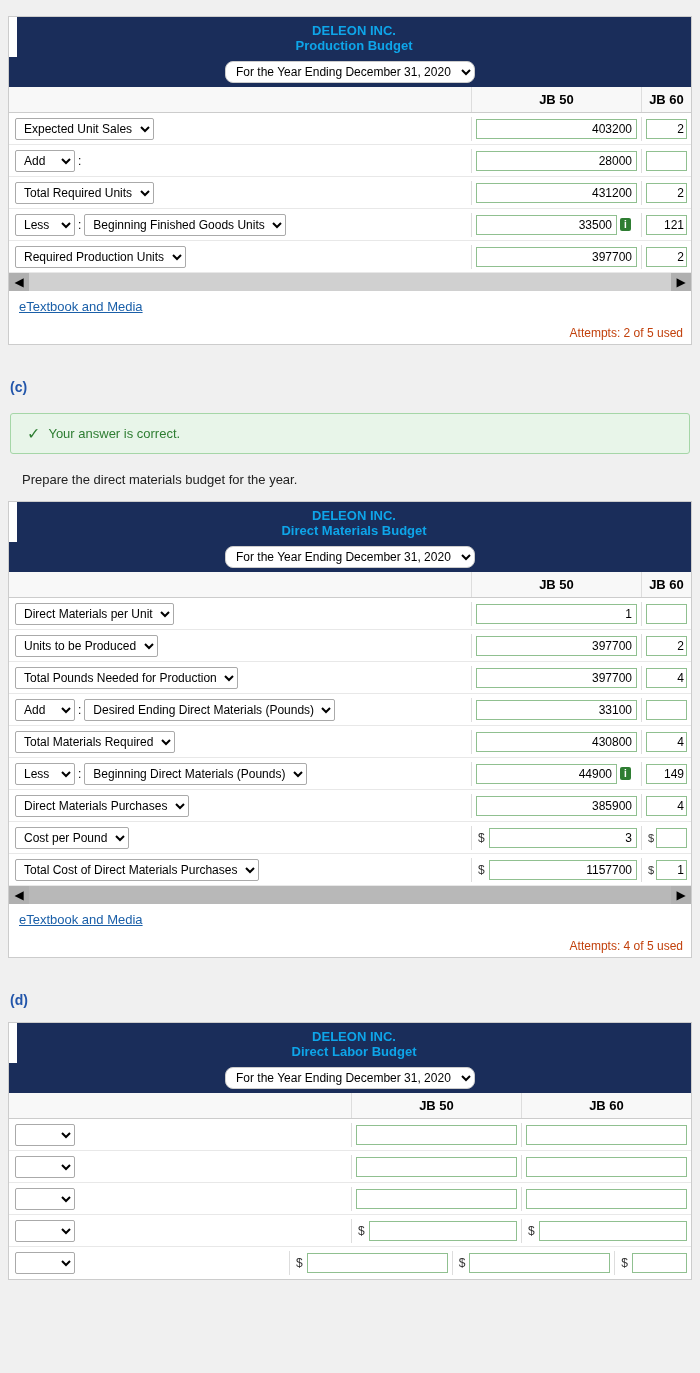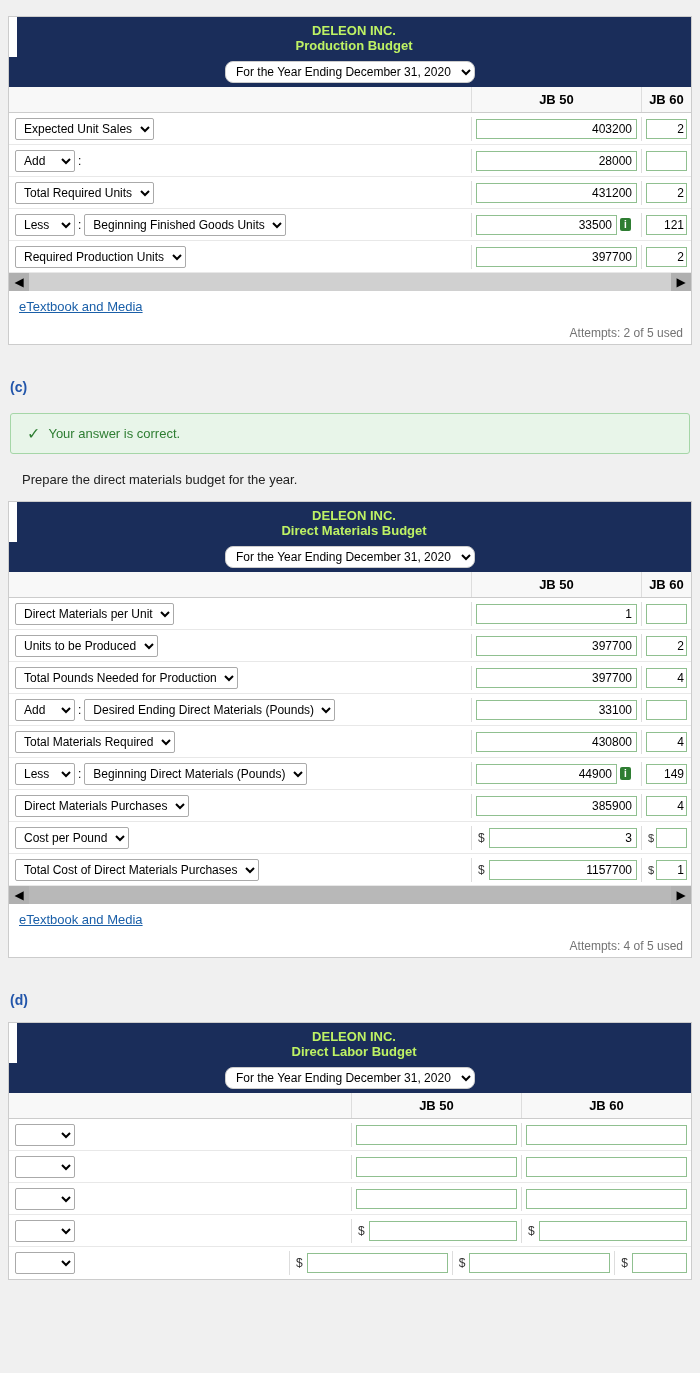--- a/index.html
+++ b/index.html
@@ -9,21 +9,21 @@
     .section-label { color: #2255aa; font-weight: bold; padding: 8px 10px; font-size: 14px; }
 
     .correct-banner { background: #e8f5e9; border: 1px solid #a5d6a7; padding: 10px 16px; margin: 10px 10px; display: flex; align-items: center; gap: 8px; color: #2e7d32; font-size: 13px; border-radius: 3px; }
     .check-icon { color: #2e7d32; font-size: 16px; }
 
     .instruction { padding: 8px 10px 8px 10px; font-size: 13px; color: #222; margin-left: 12px; }
     .instruction em { font-style: italic; font-weight: bold; }
 
     .budget-container { margin: 6px 8px; border: 1px solid #ccc; background: #fff; overflow: hidden; }
 
-    .budget-header { background: #1a2d5a; color: #bef264; text-align: center; padding: 6px 4px 4px; margin-left: 8px; }
+    .budget-header { background: #1a2d5a; color: #0ea5e9; text-align: center; padding: 6px 4px 4px; margin-left: 8px; }
     .budget-header .company { font-weight: bold; font-size: 13px; }
     .budget-header .title { font-size: 13px; font-weight: bold; }
 
     .budget-subheader { display: flex; justify-content: center; align-items: center; padding: 4px; background: #1a2d5a; }
     .budget-subheader select, .dropdown-inline { background: #fff; border: 1px solid #ccc; padding: 2px 6px; font-size: 12px; border-radius: 8px; cursor: pointer; }
 
     .col-headers { display: flex; border-bottom: 1px solid #ccc; background: #f8f8f8; }
     .col-headers .spacer { flex: 1; min-width: 280px; }
     .col-header { width: 170px; text-align: center; font-weight: bold; padding: 5px 4px; border-left: 1px solid #ddd; font-size: 13px; }
 
@@ -39,21 +39,21 @@
     .info-badge { background: #2e7d32; color: #fff; font-size: 10px; font-weight: bold; border-radius: 2px; padding: 1px 4px; margin-left: 3px; cursor: pointer; }
 
     .scrollbar-row { background: #d0d0d0; height: 18px; display: flex; align-items: center; position: relative; }
     .scroll-arrow { width: 20px; height: 18px; background: #b0b0b0; display: flex; align-items: center; justify-content: center; cursor: pointer; font-size: 12px; user-select: none; }
     .scroll-track { flex: 1; height: 18px; background: #d0d0d0; }
 
     .etextbook { padding: 8px 10px; font-size: 13px; color: #1a5fa8; text-decoration: underline; cursor: pointer; }
     .row-cell.dollar { gap: 2px; }
 
     
-    .attempts-banner { padding: 4px 8px; text-align: right; font-size: 12px; color: #737373; }
+    .attempts-banner { padding: 4px 8px; text-align: right; font-size: 12px; color: #c2410c; }
 
     .add-less-group { display: flex; align-items: center; gap: 3px; }
     .colon { font-size: 12px; }
 
     
     .col-header-partial { width: 50px; text-align: center; font-weight: bold; padding: 5px 2px; border-left: 1px solid #ddd; font-size: 13px; }
     .row-cell-partial { width: 50px; display: flex; align-items: center; border-left: 1px solid #ddd; padding: 2px 4px; overflow: hidden; }
     .row-cell-partial input { width: 100%; border: 1px solid #90c090; padding: 2px 2px; font-size: 12px; text-align: right; background: #fff; outline: none; }
   </style>
 </head>

